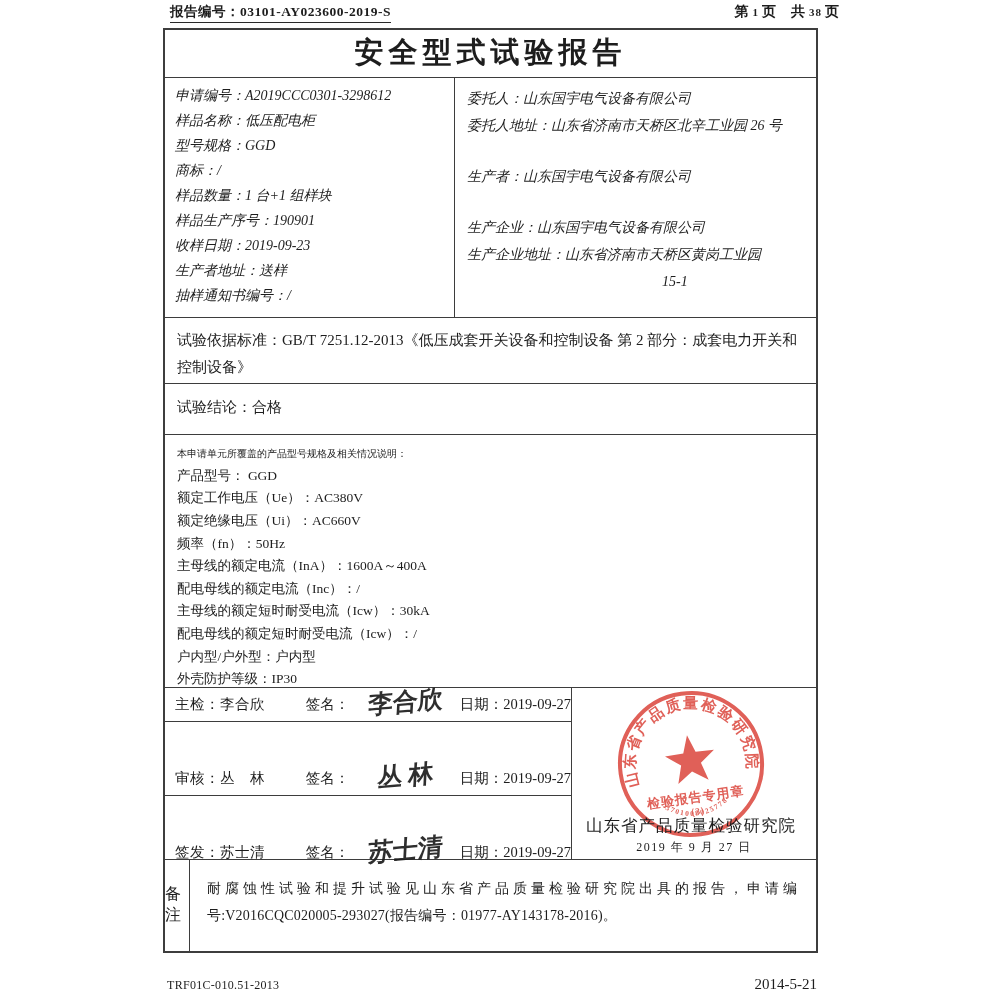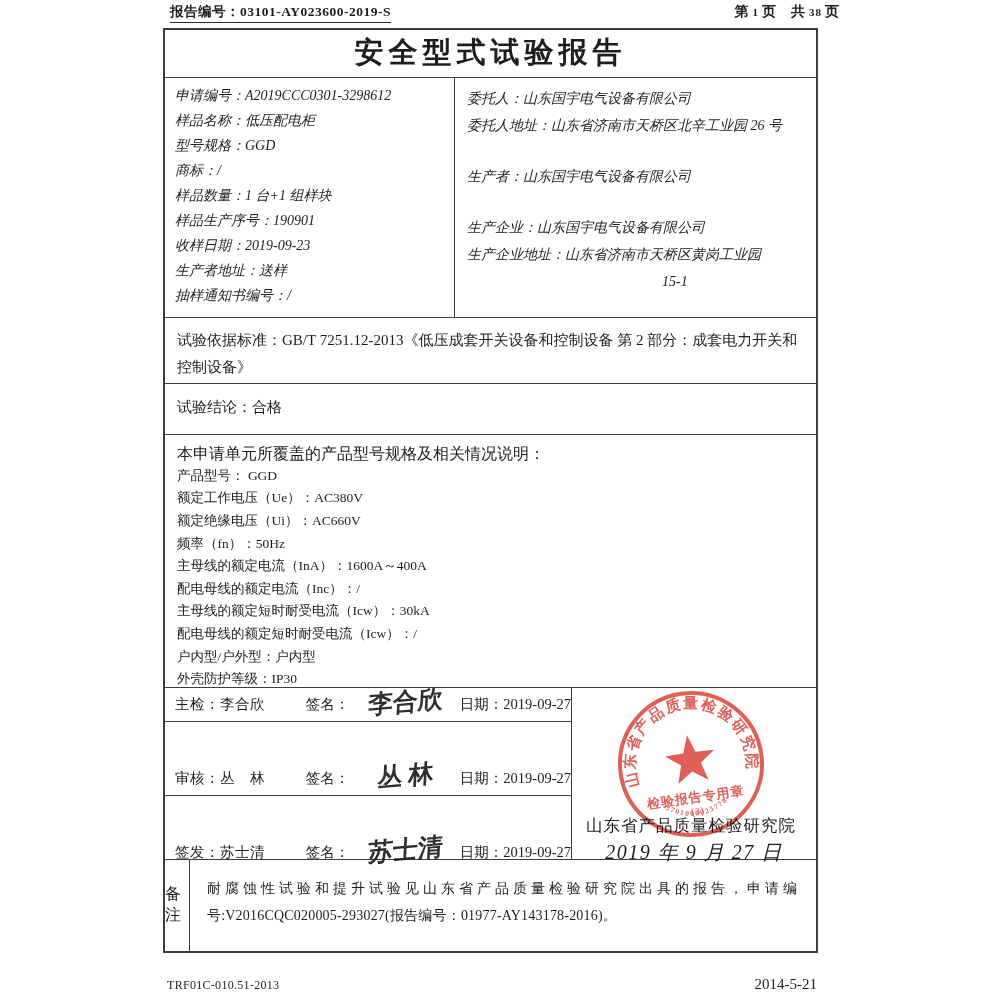--- a/index.html
+++ b/index.html
@@ -36,40 +36,40 @@
   .info-right { flex:1; padding:7px 0 0 12px; }
   .info-line { font-size:14px; line-height:25px; white-space:nowrap;font-style:italic; }
   .info-right .info-line { line-height:27px; }
   .gap-top { margin-top:24px; }
   .indent { padding-left:195px; }
   
   .std-row { height:67px; padding:9px 12px 0; font-size:15px; line-height:27px; }
   .concl-row { height:51px; padding:14px 12px 0; font-size:15px; }
   
   .coverage-row { height:253px; padding:7px 12px 0; }
-  .coverage-heading { font-size:16px; line-height:23px; }
+  .coverage-heading { font-size:10px; line-height:23px; }
   .coverage-item { font-size:13.5px; line-height:22.6px; }
   
   .sig-row { height:172px; display:flex; }
   .sig-left { width:407px; border-right:1.5px solid #3d3d3d; display:flex; flex-direction:column;gap:40px; }
   .sig-line { display:flex; align-items:center; padding-left:10px; border-bottom:1.5px solid #3d3d3d; font-size:14.5px; }
   .sig-line-1, .sig-line-2 { height:48px; }
   .sig-line-3 { height:76px; border-bottom:none; }
   .sig-role { width:150px; letter-spacing:.5px; }
   .sig-label { width:52px; }
   .sig-script {
     width:125px; text-align:center; font-size:25px; font-weight:bold;
     transform:rotate(-5deg) skewX(-8deg); opacity:.92; position:relative; top:-3px;
     white-space:nowrap;
   }
   .sig-date { white-space:nowrap; }
   .stamp-cell { flex:1; position:relative; }
   .stamp-svg { position:absolute; left:44px; top:1px; transform:rotate(-8deg); opacity:.9; }
   .stamp-org { position:absolute; left:-10px; right:-4px; top:127px; text-align:center; font-size:16.5px; letter-spacing:1px; }
-  .stamp-date { position:absolute; left:0; right:0; top:151px; text-align:center; font-size:20px; letter-spacing:1.5px;font-style:italic; }
+  .stamp-date { position:absolute; left:0; right:0; top:151px; text-align:center; font-size:12px; letter-spacing:1.5px; }
   
   .remark-row { height:92px; display:flex; }
   .remark-label-cell { width:54px; border-right:1.5px solid #3d3d3d; display:flex; align-items:center; justify-content:center; font-size:16px; }
   .remark-body { flex:1; padding:15px 15px 0 17px; font-size:14px; line-height:27px; }
   .remark-l1 { letter-spacing:4px; white-space:nowrap; }
   .remark-l2 { letter-spacing:.2px; }
   
   .footer-left { position:absolute; left:167px; top:978px; font-size:12px; letter-spacing:.3px; }
   .footer-right { position:absolute; right:183px; top:976px; font-size:15px; }
 </style>

